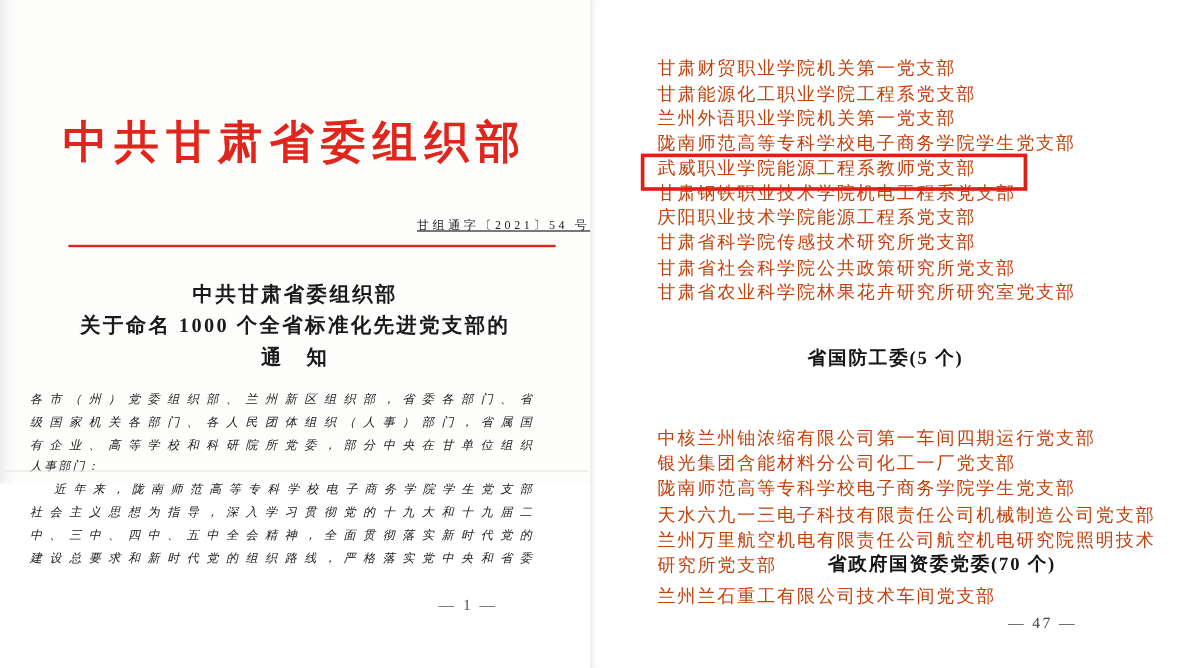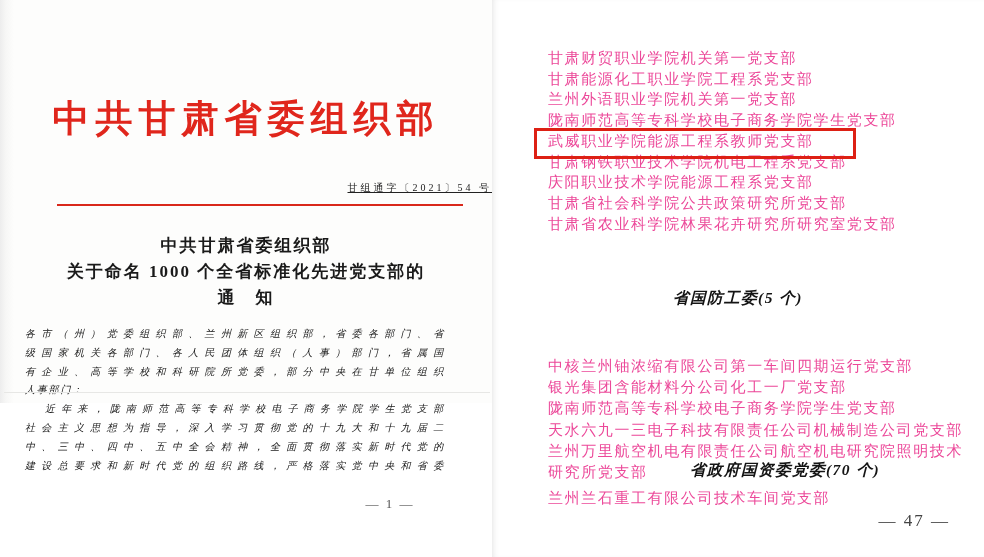--- a/index.html
+++ b/index.html
@@ -23,35 +23,35 @@
                font-size:10px; line-height:18.8px; color:#1a1a1a;font-style:italic; }
   .body-line { text-align:justify; text-align-last:justify; letter-spacing:1.8px; }
   .body-line.short { text-align-last:left; }
   .body-line.indent { text-indent:2em; }
   .page-num-left { position:absolute; top:496px; left:340px; width:100px; text-align:center;
                    font-size:13px; letter-spacing:2px; color:#555; }
 
   
   .right-page { position:absolute; left:492px; top:0; width:492px; height:557px; background:#ffffff;
                 box-shadow:inset 5px 0 7px -5px rgba(0,0,0,0.14); }
-  .list { position:absolute; left:56px; width:422px; font-size:15px; letter-spacing:1.6px; color:#ec4899; }
+  .list { position:absolute; left:56px; width:422px; font-size:15px; letter-spacing:1.6px; color:#c2410c; }
   .list-a { top:48px; line-height:20.7px; }
   .list-b { top:316px; line-height:21.2px;margin-top:40px; }
   .list-c { top:488px; line-height:20px; }
   .list .row { white-space:nowrap; }
   .list .row.wrap { white-space:normal; }
   .row.highlighted { position:relative; }
   .row.highlighted::before { content:""; position:absolute; left:-14px; top:-3px;
                              width:316px; height:25px; border:3px solid #dd2014; }
   .section-heading { position:absolute; left:0; width:100%; text-align:center;
-                     font-size:15.5px; font-weight:bold; letter-spacing:1.5px; color:#141414;font-style:italic; }
+                     font-size:15.5px; font-weight:bold; letter-spacing:1.5px; color:#141414; }
   .heading-1 { top:288px; }
   .heading-2 { top:460px;margin-left:47px; }
-  .page-num-right { position:absolute; top:511px; left:348px; width:110px; text-align:right;
-                    font-size:17px; letter-spacing:2px; color:#444; }
+  .page-num-right { position:absolute; top:511px; left:348px; width:110px; text-align:left;
+                    font-size:13px; letter-spacing:2px; color:#444; }
 </style>
 </head>
 <body>
 
 <div class="canvas">
 
   <div class="left-page">
     <div class="agency-header">中共甘肃省委组织部</div>
     <div class="doc-number">甘组通字〔2021〕54 号</div>
     <div class="red-rule"></div>
@@ -75,20 +75,21 @@
 
   <div class="right-page">
     <div class="list list-a">
       <div class="row">甘肃财贸职业学院机关第一党支部</div>
       <div class="row">甘肃能源化工职业学院工程系党支部</div>
       <div class="row">兰州外语职业学院机关第一党支部</div>
       <div class="row">陇南师范高等专科学校电子商务学院学生党支部</div>
       <div class="row highlighted">武威职业学院能源工程系教师党支部</div>
       <div class="row">甘肃钢铁职业技术学院机电工程系党支部</div>
       <div class="row">庆阳职业技术学院能源工程系党支部</div>
+      <div class="row">甘肃省科学院传感技术研究所党支部</div>
       <div class="row">甘肃省社会科学院公共政策研究所党支部</div>
       <div class="row">甘肃省农业科学院林果花卉研究所研究室党支部</div>
     </div>
 
     <div class="section-heading heading-1">省国防工委(5 个)</div>
 
     <div class="list list-b">
       <div class="row">中核兰州铀浓缩有限公司第一车间四期运行党支部</div>
       <div class="row">银光集团含能材料分公司化工一厂党支部</div>
       <div class="row">陇南师范高等专科学校电子商务学院学生党支部</div>

